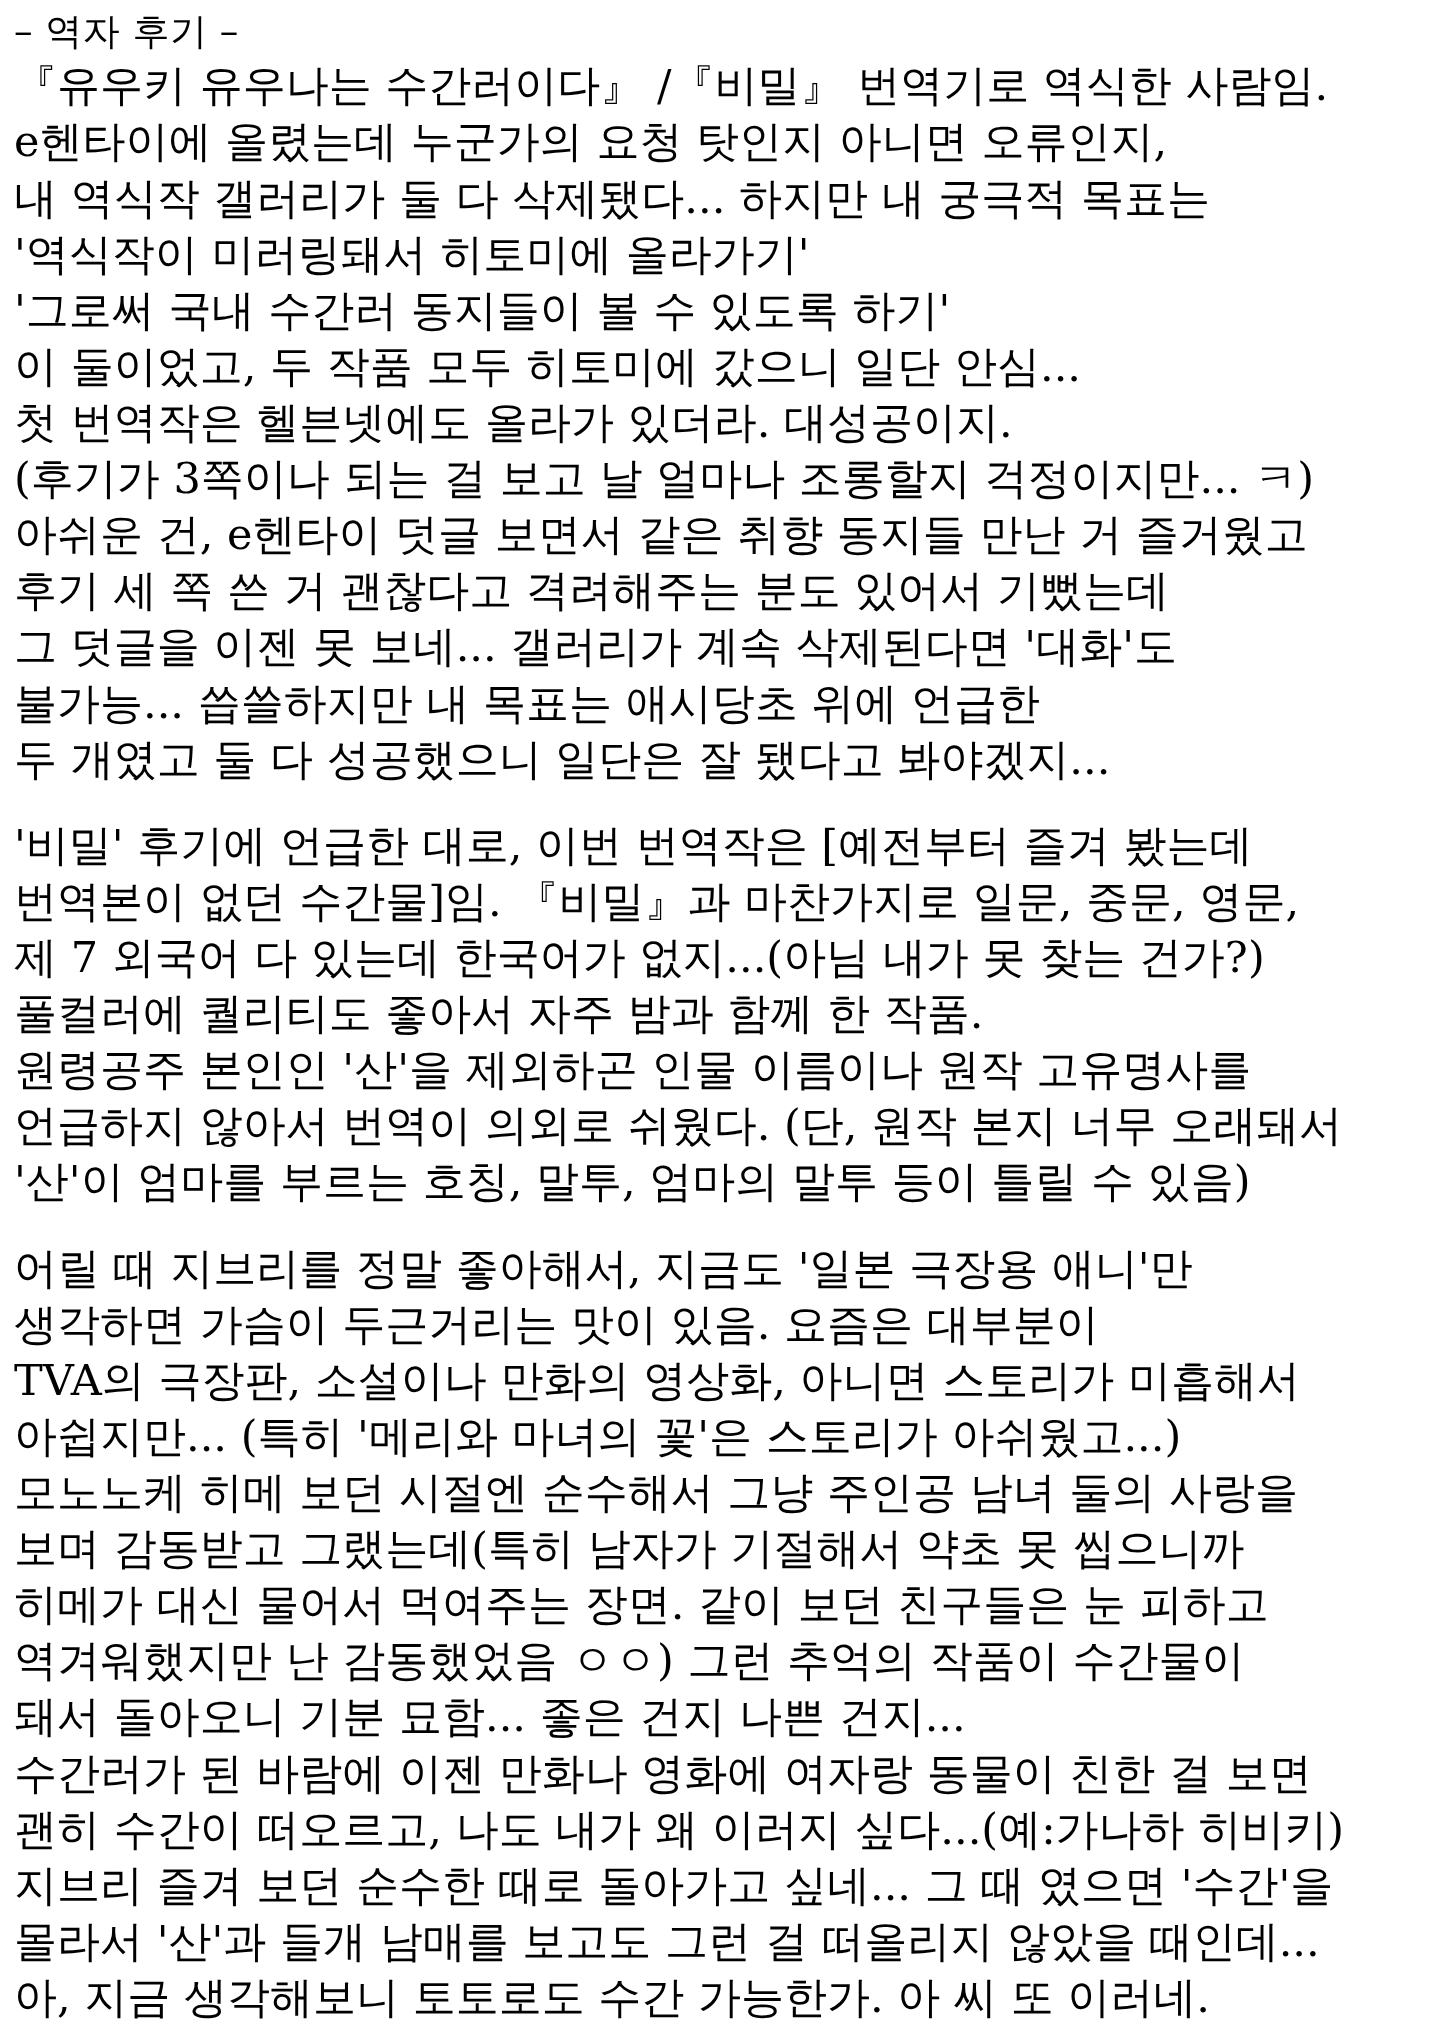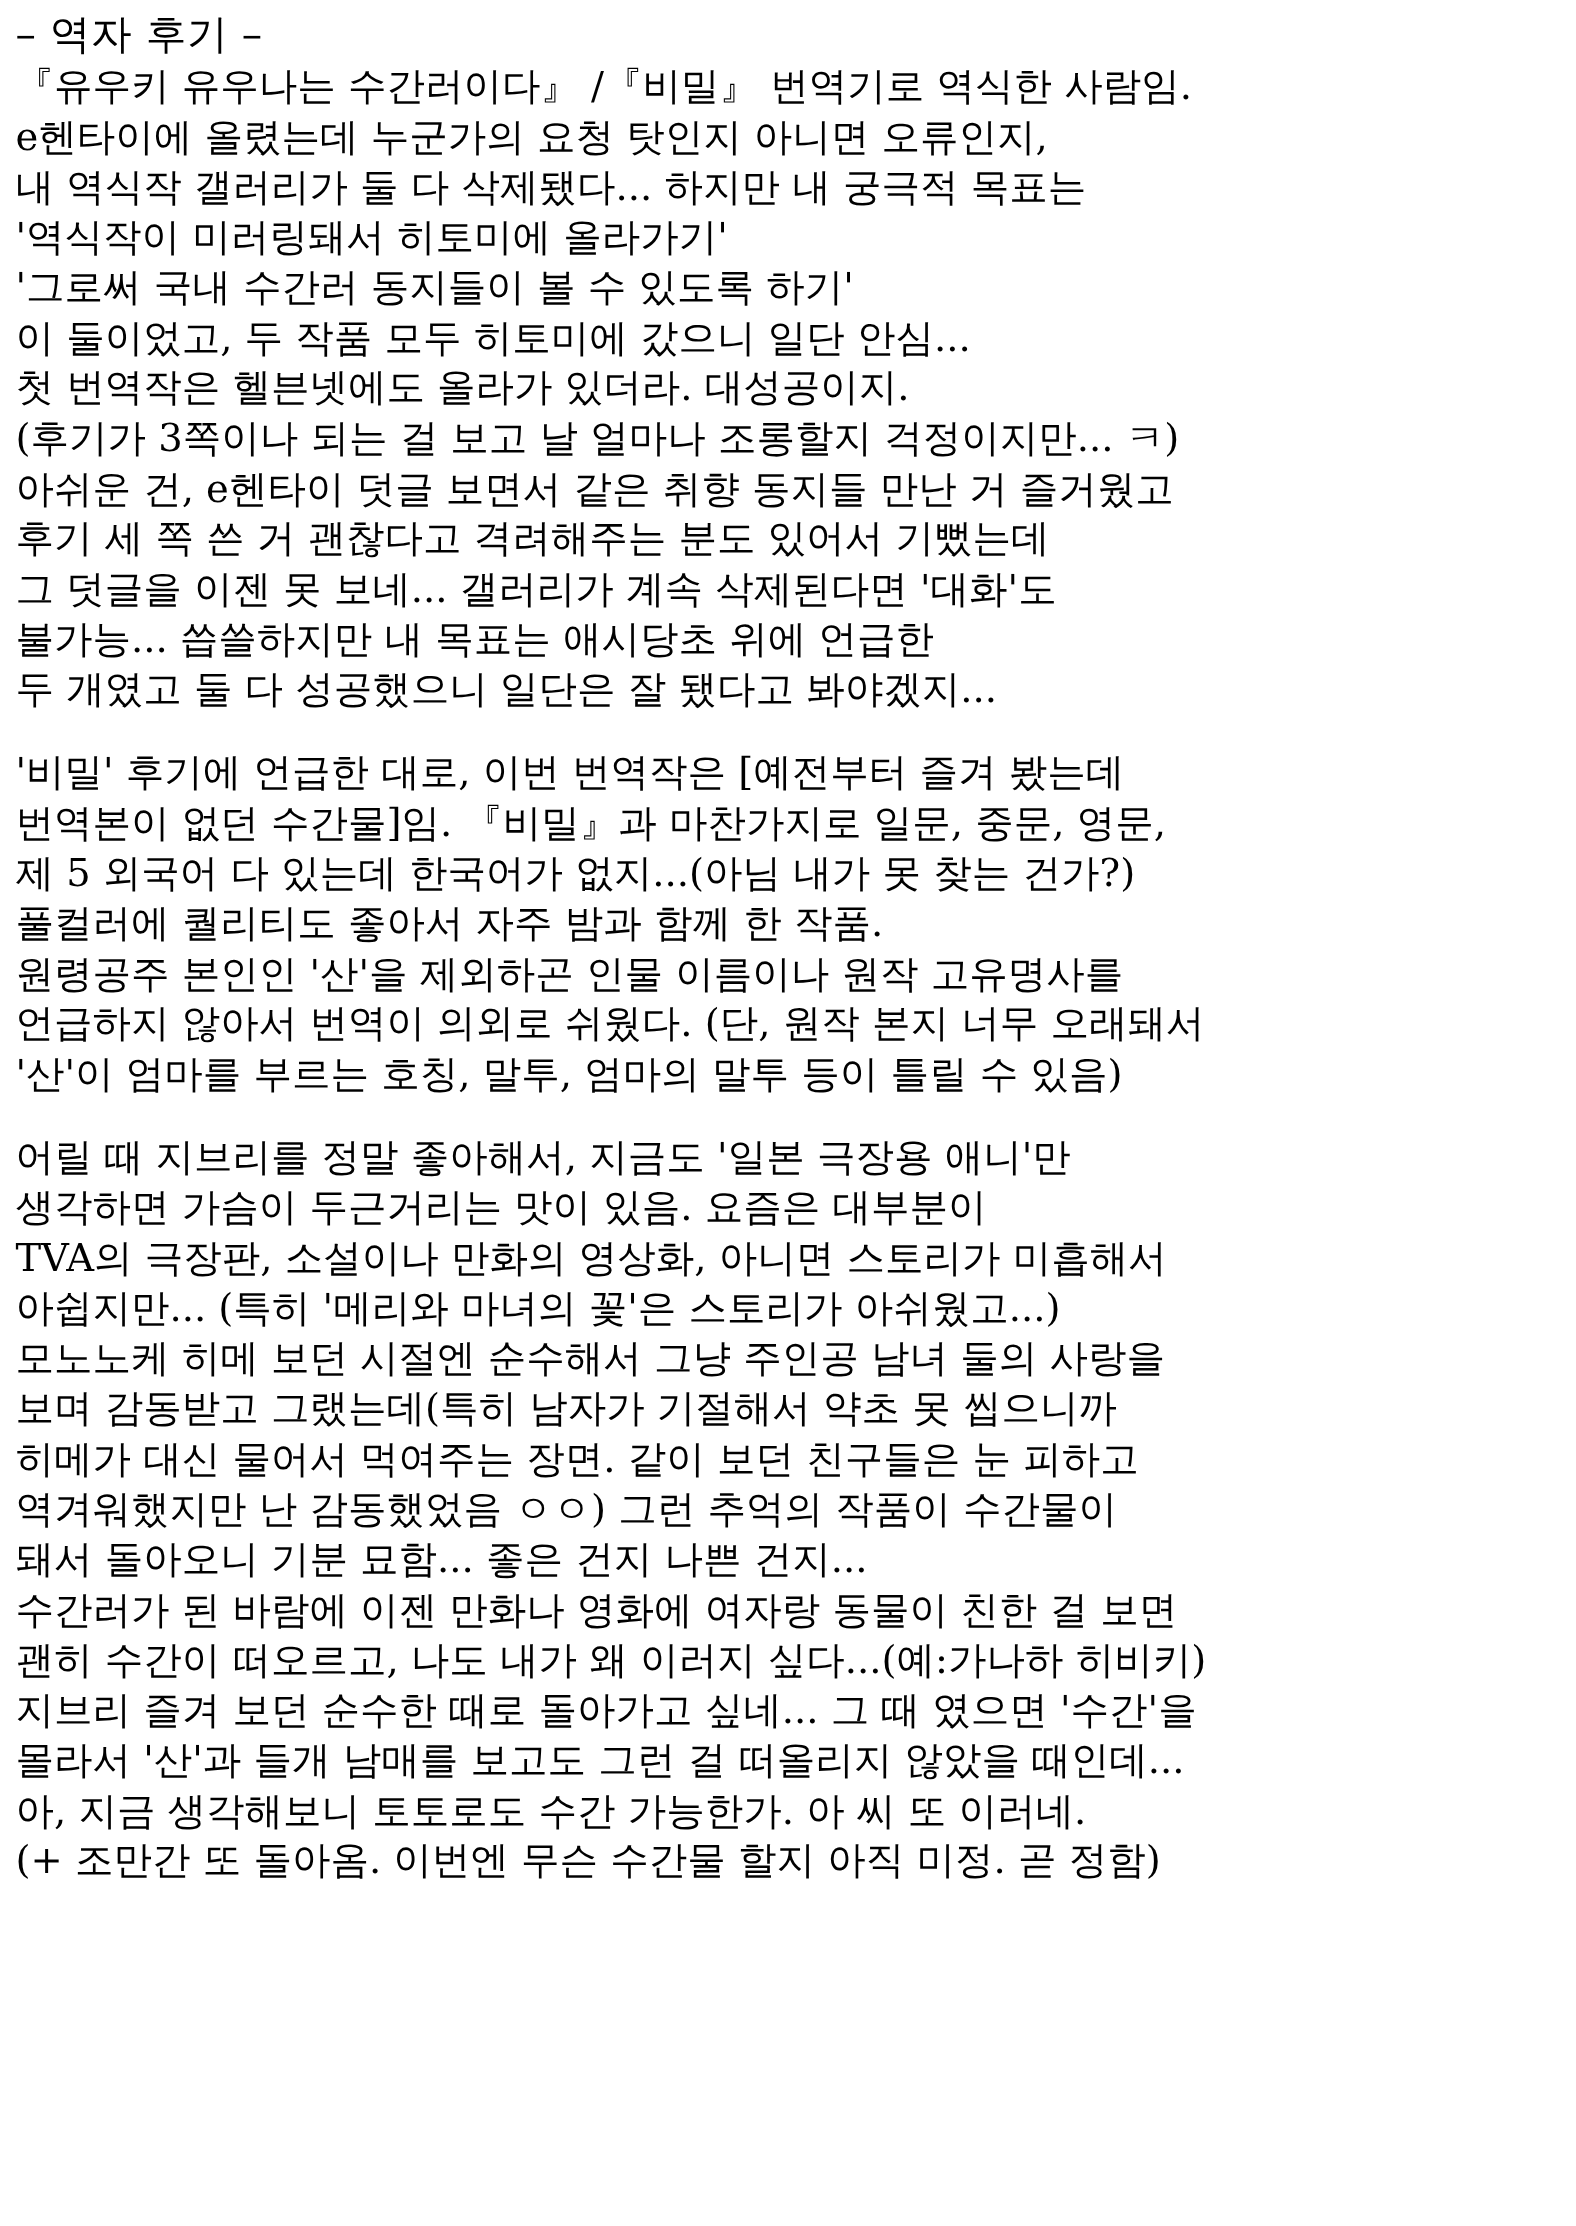--- a/index.html
+++ b/index.html
@@ -34,21 +34,21 @@
     line-height: 1.30;
     white-space: pre;
     margin: 0 0 26px 0;
     padding-left: 62px;
   }
   .subtitle-gap {
     display: inline-block;
     width: 150px;
   }
   .para {
-    font-size: 35px;
+    font-size: 43px;
     line-height: 1.305;
     white-space: pre-wrap;
     margin: 0 0 30px 0;
     letter-spacing: 0px;
   }
   .para:last-child {
     margin-bottom: 0;
   }
 </style>
 </head>
@@ -68,21 +68,21 @@
 첫 번역작은 헬븐넷에도 올라가 있더라. 대성공이지.
 (후기가 3쪽이나 되는 걸 보고 날 얼마나 조롱할지 걱정이지만... ㅋ)
 아쉬운 건, e헨타이 덧글 보면서 같은 취향 동지들 만난 거 즐거웠고
 후기 세 쪽 쓴 거 괜찮다고 격려해주는 분도 있어서 기뻤는데
 그 덧글을 이젠 못 보네... 갤러리가 계속 삭제된다면 '대화'도
 불가능... 씁쓸하지만 내 목표는 애시당초 위에 언급한
 두 개였고 둘 다 성공했으니 일단은 잘 됐다고 봐야겠지...</div>
 
   <div class="para">'비밀' 후기에 언급한 대로, 이번 번역작은 [예전부터 즐겨 봤는데
 번역본이 없던 수간물]임. 『비밀』과 마찬가지로 일문, 중문, 영문,
-제 5 외국어 다 있는데 한국어가 없지...(아님 내가 못 찾는 건가?)
+제 7 외국어 다 있는데 한국어가 없지...(아님 내가 못 찾는 건가?)
 풀컬러에 퀄리티도 좋아서 자주 밤과 함께 한 작품.
 원령공주 본인인 '산'을 제외하곤 인물 이름이나 원작 고유명사를
 언급하지 않아서 번역이 의외로 쉬웠다. (단, 원작 본지 너무 오래돼서
 '산'이 엄마를 부르는 호칭, 말투, 엄마의 말투 등이 틀릴 수 있음)</div>
 
   <div class="para">어릴 때 지브리를 정말 좋아해서, 지금도 '일본 극장용 애니'만
 생각하면 가슴이 두근거리는 맛이 있음. 요즘은 대부분이
 TVA의 극장판, 소설이나 만화의 영상화, 아니면 스토리가 미흡해서
 아쉽지만... (특히 '메리와 마녀의 꽃'은 스토리가 아쉬웠고...)
 모노노케 히메 보던 시절엔 순수해서 그냥 주인공 남녀 둘의 사랑을

